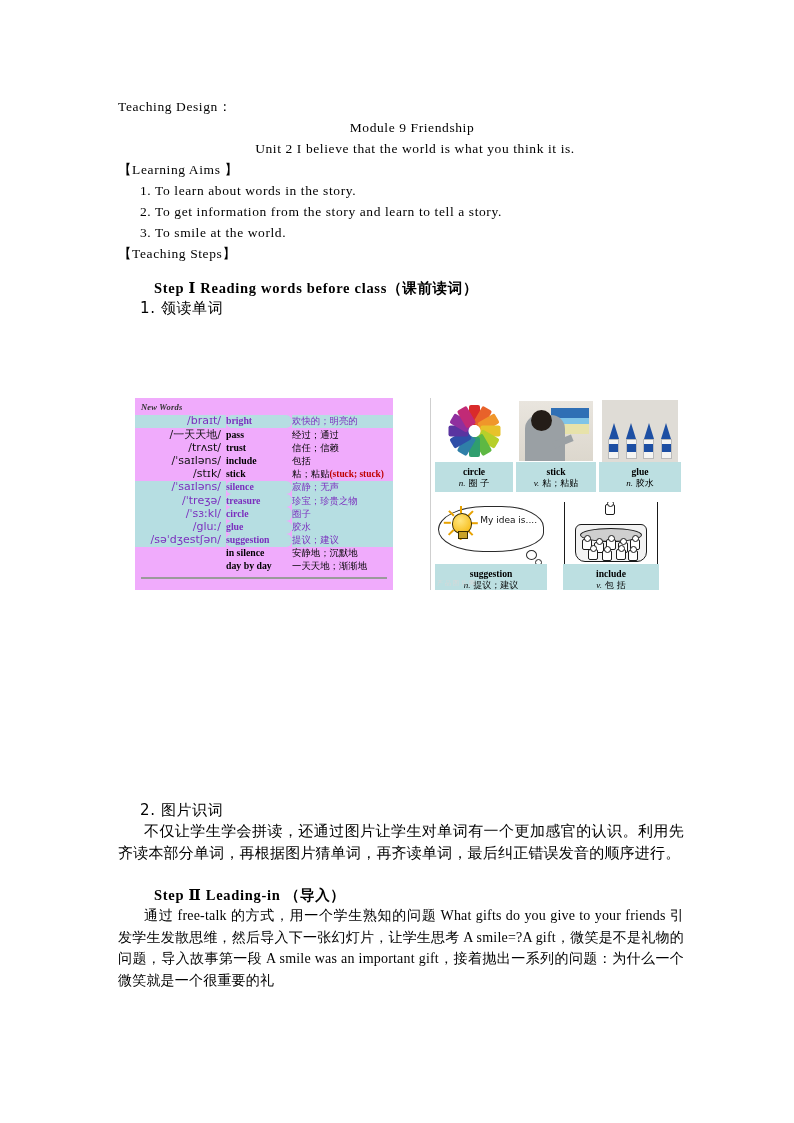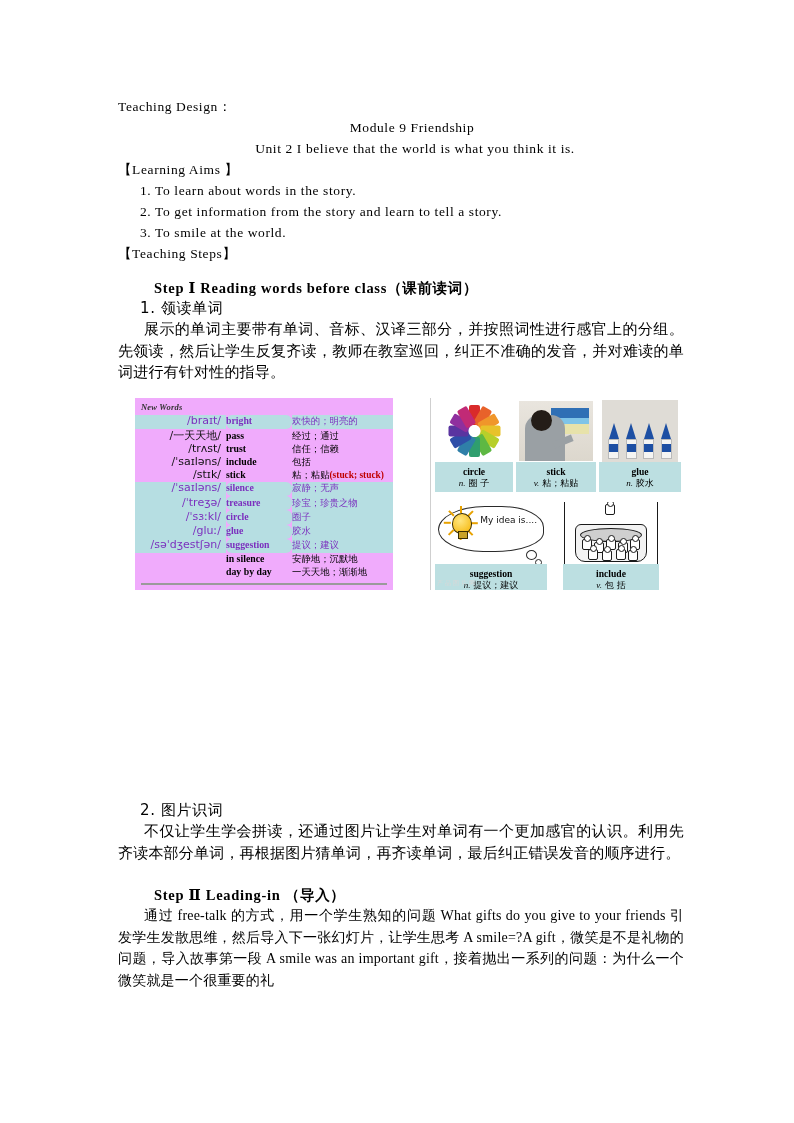--- a/index.html
+++ b/index.html
@@ -109,21 +109,21 @@
     width: 66px;
     font-family: "Liberation Serif", serif;
     font-weight: bold;
     font-size: 9.8px;
   }
   .c-word.v { color: #7b2fbe; border-radius: 6px; }
   .c-def {
     font-family: "DejaVu Sans", sans-serif;
     font-size: 9.4px;
   }
-  .c-def.v { color: #7b2fbe; font-family: Liberation Mono, monospace; }
+  .c-def.v { color: #7b2fbe; }
   .red { color: #c00000; font-weight: bold; font-family: "Liberation Serif", serif; }
   .nw-rule {
     margin: 4px 6px 0 6px;
     height: 2px;
     background: #9a9a9a;
   }
 
   
   .fig-pics {
     position: absolute;
@@ -324,21 +324,20 @@
     <div class="line indent1">1. To learn  about words in the  story.</div>
     <div class="line indent1">2. To get information   from  the  story and learn  to tell  a story.</div>
     <div class="line indent1">3. To smile  at the  world.</div>
 
     <div class="line bracketed">【Teaching  Steps】</div>
 
     <div class="sp-m"></div>
 
     <div class="heading-step indent2">Step Ⅰ  Reading words before class（课前读词）</div>
     <div class="line indent1 cn">1. 领读单词</div>
-    <div class="para cn" style="text-indent:26px;">展示的单词主要带有单词、音标、汉译三部分，并按照词性进行感官上的分组。先领读，然后让学生反复齐读，教师在教室巡回，纠正不准确的发音，并对难读的单词进行有针对性的指导。</div>
 
   </div>
 
   <div class="figures">
 
     <div class="fig-words">
       <div class="nw-title">New Words</div>
       <table class="nw-table">
         <tbody>
           <tr class="nw-row hl">

